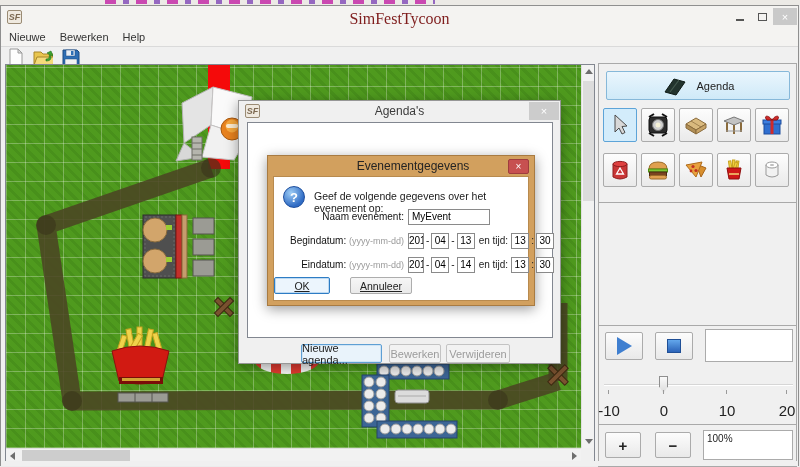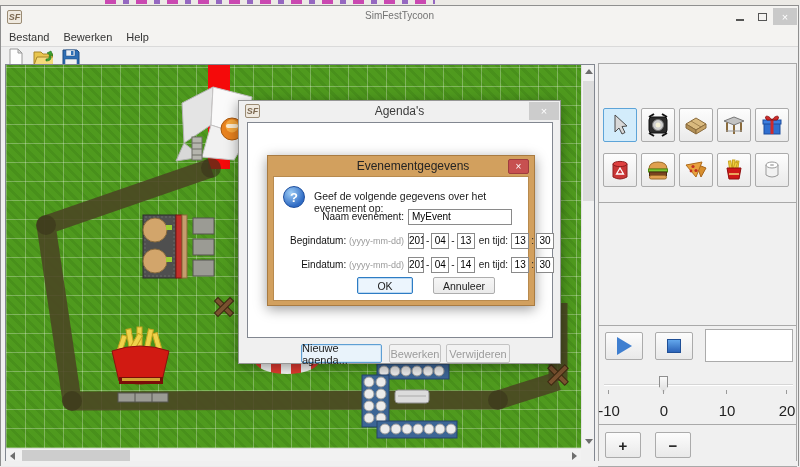--- a/index.html
+++ b/index.html
@@ -11,21 +11,21 @@
   
   #bg-strip { left:0; top:0; width:800px; height:5px; background:#eceae6; }
   #bg-strip .marks { position:absolute; left:105px; top:0; width:330px; height:4px;
      background:repeating-linear-gradient(90deg, rgba(196,44,168,.85) 0 11px, rgba(255,255,255,0) 11px 18px, rgba(120,60,180,.75) 18px 24px, rgba(255,255,255,0) 24px 31px); }
 
   
   #window { left:0; top:5px; width:799px; height:461px; background:#f0f0f0; border:1px solid #8f8f8f; }
   #titlebar { left:0; top:0; width:797px; height:22px; background:#f4f3f1; }
   #app-icon { left:6px; top:4px; width:15px; height:14px; font-size:9px; font-weight:bold; font-style:italic;
       color:#7d6a52; border:1px solid #9a8b74; border-radius:2px; text-align:center; line-height:12px; background:#efe9df; }
-  #win-title { left:0; top:4px; width:797px; text-align:center; font-size:10px; color:#737373; }
+  #win-title { left:0; top:4px; width:797px; text-align:center; font-size:16px; color:#7f1d1d;font-family:Liberation Serif, serif; }
   .winctl { top:2px; height:17px; display:flex; align-items:center; justify-content:center; }
   #btn-min { left:728px; width:22px; }
   #btn-max { left:750px; width:22px; }
   #btn-close { left:772px; width:24px; background:#c9c9c9; color:#fff; font-size:11px; }
   .glyph-min { width:8px; height:0; border-bottom:2px solid #555; margin-top:6px; }
   .glyph-max { width:9px; height:8px; border:1px solid #555; }
 
   #menubar { left:0; top:22px; width:797px; height:19px; background:#f4f3f1; border-bottom:1px solid #dadada;
       display:flex; align-items:center; gap:14px; padding-left:8px; color:#333; }
   .menu-item { cursor:default; }
@@ -118,26 +118,26 @@
       color:#fff; font-weight:bold; font-size:13px; display:flex; align-items:center; justify-content:center; }
   #ev-prompt { left:40px; top:13px; width:212px; font-size:10.5px; color:#1a1a1a; }
   .ev-row { position:absolute; left:14px; width:252px; height:17px; display:flex; align-items:center; }
   #row-name  { top:31px; }
   #row-begin { top:55px; }
   #row-end   { top:79px; }
   .ev-label { width:116px; text-align:right; font-size:10px; color:#111; flex:none; }
   .ev-hint { color:#9a9a9a; font-size:9px; }
   .ev-input { border:1px solid #8a8a8a; height:16px; font-size:10px; font-family:"Liberation Sans",sans-serif;
       text-align:center; padding:0; flex:none; }
-  #name-input { width:104px; text-align:left; padding-left:3px; margin-left:4px; }
+  #name-input { width:82px; text-align:left; padding-left:3px; margin-left:4px; }
   .in-y { width:16px; margin-left:4px;text-align:center; }
   .in-2 { width:18px; }
   .sep { font-size:10px; margin:0 2px; flex:none; }
   .ev-time-label { font-size:10px; margin:0 3px 0 4px; flex:none; }
-  #ev-buttons { position:absolute; left:0; top:100px; width:304px; display:flex; justify-content:center; gap:20px; }
+  #ev-buttons { position:absolute; left:0; top:100px; width:304px; display:flex; justify-content:flex-start; gap:20px;text-decoration:underline; }
   .ev-btn { width:56px; height:17px; font-size:10.5px; display:flex; align-items:center; justify-content:center;
       background:linear-gradient(#f6f6f6,#eaeaea); border:1px solid #adadad; border-radius:2px; }
   #ok-btn { border:1px solid #2d7cc4; background:#ecf5fd; box-shadow:0 0 0 1px #bcd9f2 inset; }
   #cancel-btn { width:62px; }
 </style>
 </head>
 <body>
 
 <div id="screen">
 
@@ -155,21 +155,21 @@
         </div>
       <div id="btn-max" class="abs winctl">
           <div class="glyph-max"></div>
         </div>
       <div id="btn-close" class="abs winctl">
           <span>×</span>
         </div>
     </div>
 
     <div id="menubar" class="abs">
-      <span class="menu-item">Bestand</span>
+      <span class="menu-item">Nieuwe</span>
       <span class="menu-item">Bewerken</span>
       <span class="menu-item">Help</span>
     </div>
 
     <div id="toolbar" class="abs">
       <div class="tb-btn">
         <svg width="18" height="19">
           <path d="M3,1 L11,1 L15,5 L15,18 L3,18 Z" fill="#fdfdfd" stroke="#9a9a9a"></path>
           <path d="M11,1 L11,5 L15,5 Z" fill="#e0e0e0" stroke="#9a9a9a"></path>
         </svg>
@@ -328,20 +328,27 @@
       <div class="abs hscroll">
         <div class="arr arr-left"></div>
         <div class="abs hthumb"></div>
         <div class="arr arr-right"></div>
       </div>
       <div class="abs sb-corner"></div>
     </div>
 
     <div id="sidebar" class="abs">
       <div id="grp-tools" class="group">
+        <div id="agenda-btn" class="abs">
+          <svg width="26" height="20">
+            <polygon points="3,16 12,3 23,6 14,19" fill="#22332e" stroke="#0f1a16"></polygon>
+            <line x1="8" y1="16" x2="17" y2="4" stroke="#44594f" stroke-width="1.2"></line>
+          </svg>
+          <span>Agenda</span>
+        </div>
 
         <div class="tool-btn selected" style="left:4px;top:44px;">
           <svg width="26" height="26">
             <path d="M8,3 L8,20 L12,16 L15,22 L18,20.5 L15,14.5 L20,14 Z" fill="#d8d8d8" stroke="#4a4a4a"></path>
           </svg>
         </div>
         <div class="tool-btn" style="left:42px;top:44px;">
           <svg width="26" height="26">
             <rect x="4" y="5" width="18" height="16" rx="3" fill="#2b2b2b" stroke="#111"></rect>
             <path d="M4,5 L9,2 M22,5 L17,2 M4,21 L9,24 M22,21 L17,24" stroke="#111" stroke-width="2"></path>
@@ -439,20 +446,21 @@
         <div class="tick" style="left:187px;"></div>
         <span class="tick-label" style="left:10px;">-10</span>
         <span class="tick-label" style="left:65px;">0</span>
         <span class="tick-label" style="left:128px;">10</span>
         <span class="tick-label" style="left:188px;">20</span>
       </div>
 
       <div id="grp-zoom" class="group">
         <div id="plus-btn" class="side-btn">+</div>
         <div id="minus-btn" class="side-btn">−</div>
+        <div id="zoom-box" class="abs">100%</div>
       </div>
     </div>
 
     <div id="statusbar" class="abs"></div>
   </div>
 
   <div id="agenda-dialog" class="abs">
     <div id="ag-titlebar" class="abs">
       <div id="ag-icon" class="abs">SF</div>
       <div id="ag-title" class="abs">Agenda's</div>

